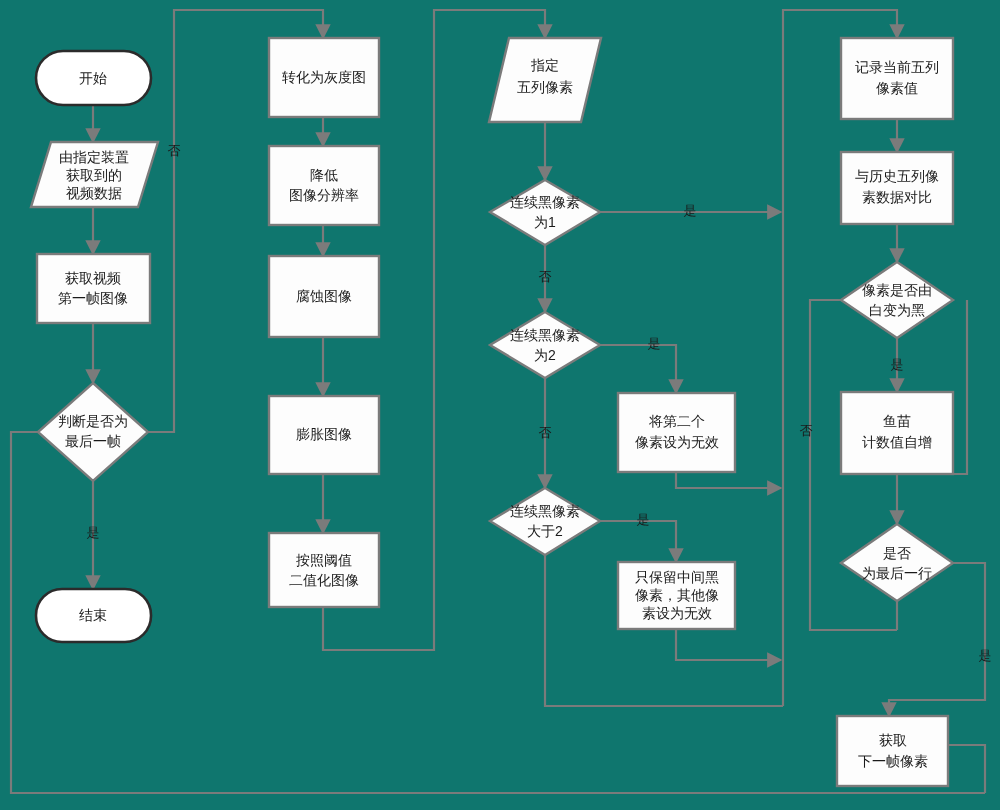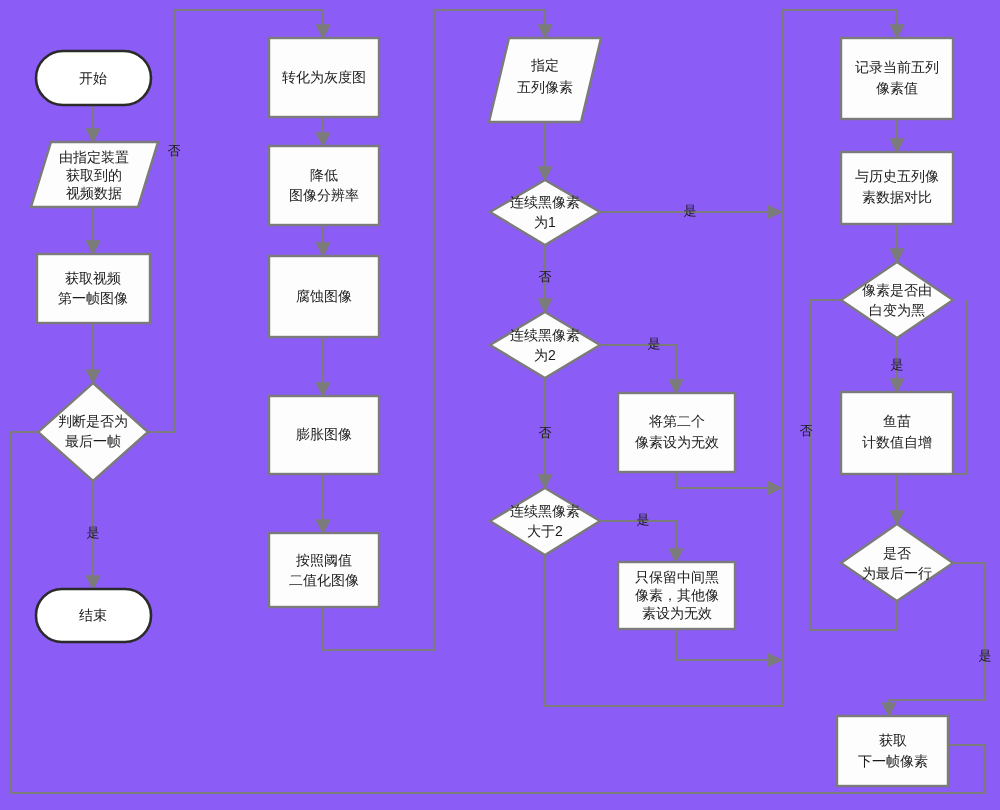--- a/index.html
+++ b/index.html
@@ -8,21 +8,21 @@
     padding: 0;
     background: #ffffff;
   }
   body {
     font-family: "Liberation Sans", "DejaVu Sans", sans-serif;
   }
   #canvas-wrap {
     position: relative;
     width: 1000px;
     height: 810px;
-    background: #8b5cf6;
+    background: #0f766e;
     overflow: hidden;
   }
   svg#flow {
     position: absolute;
     left: 0;
     top: 0;
     width: 1000px;
     height: 810px;
   }
   .node-text {

